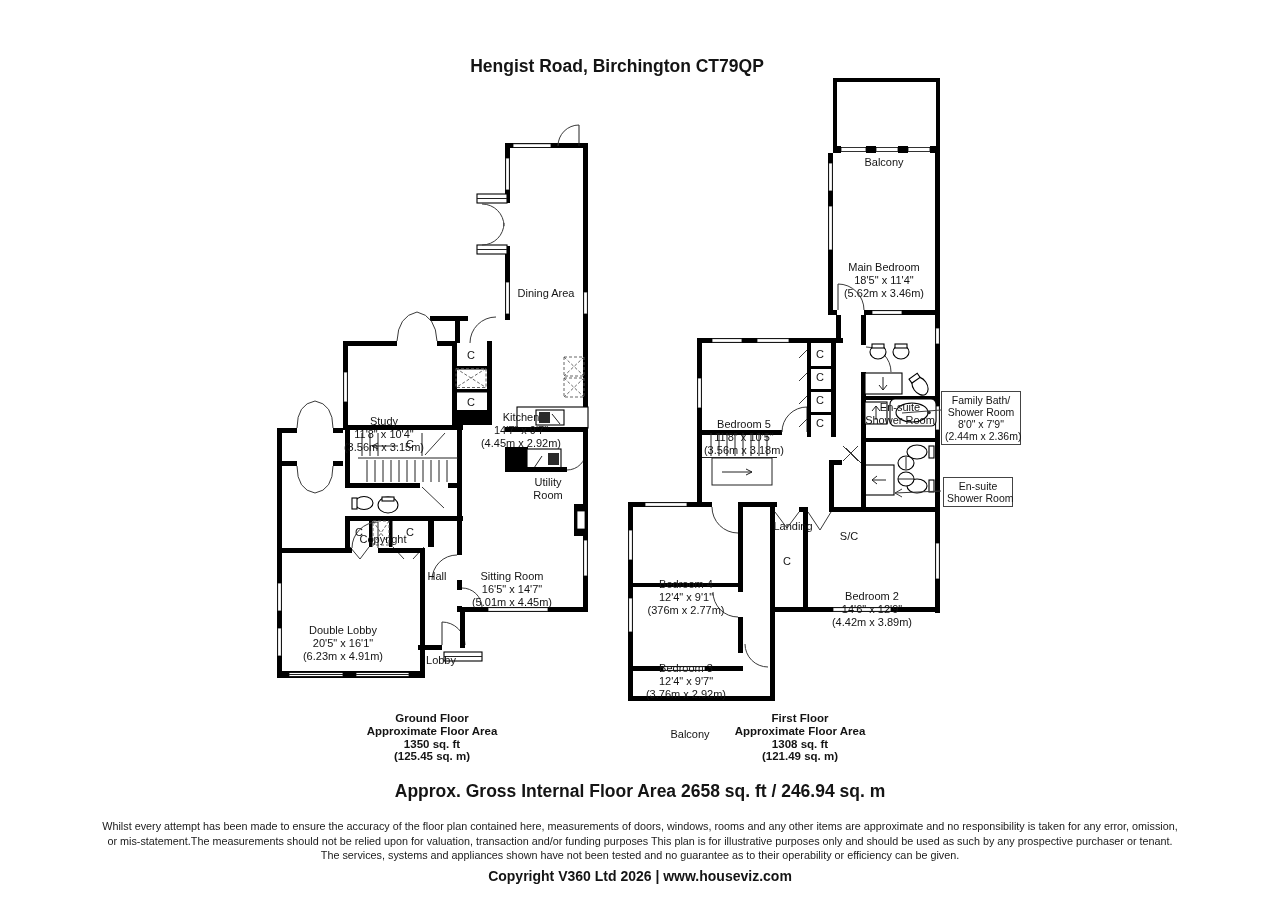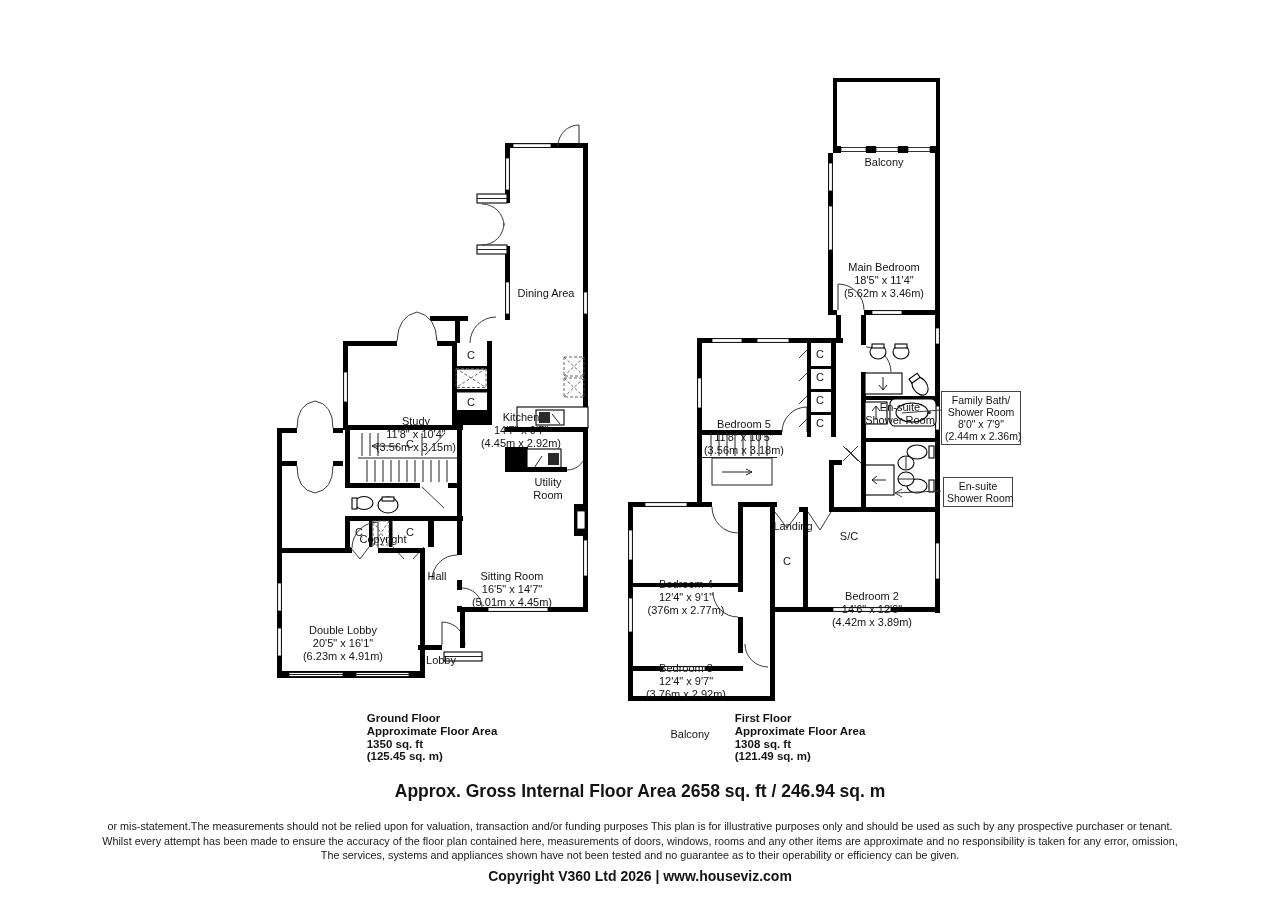--- a/index.html
+++ b/index.html
@@ -9,21 +9,21 @@
   .w{fill:#000;}
   .win{fill:#fff;stroke:#000;stroke-width:0.8;}
   .arc{fill:none;stroke:#3a3a3a;stroke-width:1;}
   .thin{stroke:#222;stroke-width:1;fill:none;}
   .fx{fill:#fff;stroke:#000;stroke-width:1.1;}
   .dk{fill:#2a2a2a;}
   .dash{fill:none;stroke:#555;stroke-width:0.9;stroke-dasharray:3 2;}
   .lbl{position:absolute;transform:translate(-50%,-50%);text-align:center;font-size:11px;line-height:13px;white-space:nowrap;color:#141414;margin-top:48px;}
   .c{position:absolute;transform:translate(-50%,-50%);font-size:11px;color:#141414;}
   .title{position:absolute;left:617px;top:66px;transform:translate(-50%,-50%);font-size:17.5px;font-weight:bold;white-space:nowrap;}
-  .summary{position:absolute;transform:translate(-50%,-50%);font-weight:bold;font-size:11.5px;line-height:12.8px;white-space:nowrap;}
+  .summary{position:absolute;transform:translate(-50%,-50%);text-align:center;font-weight:bold;font-size:11.5px;line-height:12.8px;white-space:nowrap;}
   .callout{position:absolute;border:1px solid #444;background:#fff;text-align:center;font-size:10.5px;line-height:12px;padding:2px 3px;white-space:nowrap;}
   .gross{position:absolute;left:640px;top:791px;transform:translate(-50%,-50%);font-size:17.5px;font-weight:bold;white-space:nowrap;}
   .disc{position:absolute;left:0;top:819px;width:1280px;text-align:center;font-size:10.8px;line-height:14.6px;color:#1a1a1a;}
   .copyright{position:absolute;left:640px;top:876px;transform:translate(-50%,-50%);font-size:14px;font-weight:bold;white-space:nowrap;}
 </style>
 </head>
 <body>
 
 <div class="page">
 
@@ -345,25 +345,26 @@
       <rect class="w" x="803" y="607" width="137" height="5"></rect>
       <rect class="win" x="833" y="607.7" width="58" height="3.6"></rect>
 
       <line class="arc" x1="902" y1="413" x2="941" y2="410"></line>
       <line class="arc" x1="941" y1="491" x2="895" y2="493"></line>
       <line class="arc" x1="895" y1="493" x2="902" y2="489"></line>
       <line class="arc" x1="895" y1="493" x2="902" y2="497"></line>
     </g>
   </svg>
 
+  <div class="title">Hengist Road, Birchington CT79QP</div>
 
   <div class="lbl" style="left:546px;top:245px">
     <div>Dining Area</div>
   </div>
-  <div class="lbl" style="left:416px;top:386px">
+  <div class="lbl" style="left:384px;top:386px">
     <div>Study</div>
     <div>11'8" x 10'4"</div>
     <div>(3.56m x 3.15m)</div>
   </div>
   <div class="lbl" style="left:521px;top:382px">
     <div>Kitchen</div>
     <div>14'7" x 9'7"</div>
     <div>(4.45m x 2.92m)</div>
   </div>
   <div class="lbl" style="left:548px;top:441px">
@@ -463,19 +464,19 @@
   </div>
   <div class="summary" style="left:800px;top:738px">
     <div>First Floor</div>
     <div>Approximate Floor Area</div>
     <div>1308 sq. ft</div>
     <div>(121.49 sq. m)</div>
   </div>
 
   <div class="gross">Approx. Gross Internal Floor Area 2658 sq. ft / 246.94 sq. m</div>
   <div class="disc">
+    <div>Whilst every attempt has been made to ensure the accuracy of the floor plan contained here, measurements of doors, windows, rooms and any other items are approximate and no responsibility is taken for any error, omission,</div>
     <div>or mis-statement.The measurements should not be relied upon for valuation, transaction and/or funding purposes This plan is for illustrative purposes only and should be used as such by any prospective purchaser or tenant.</div>
-    <div>Whilst every attempt has been made to ensure the accuracy of the floor plan contained here, measurements of doors, windows, rooms and any other items are approximate and no responsibility is taken for any error, omission,</div>
     <div>The services, systems and appliances shown have not been tested and no guarantee as to their operability or efficiency can be given.</div>
   </div>
   <div class="copyright">Copyright V360 Ltd 2026 | www.houseviz.com</div>
 
 </div>
 
 </body></html>

